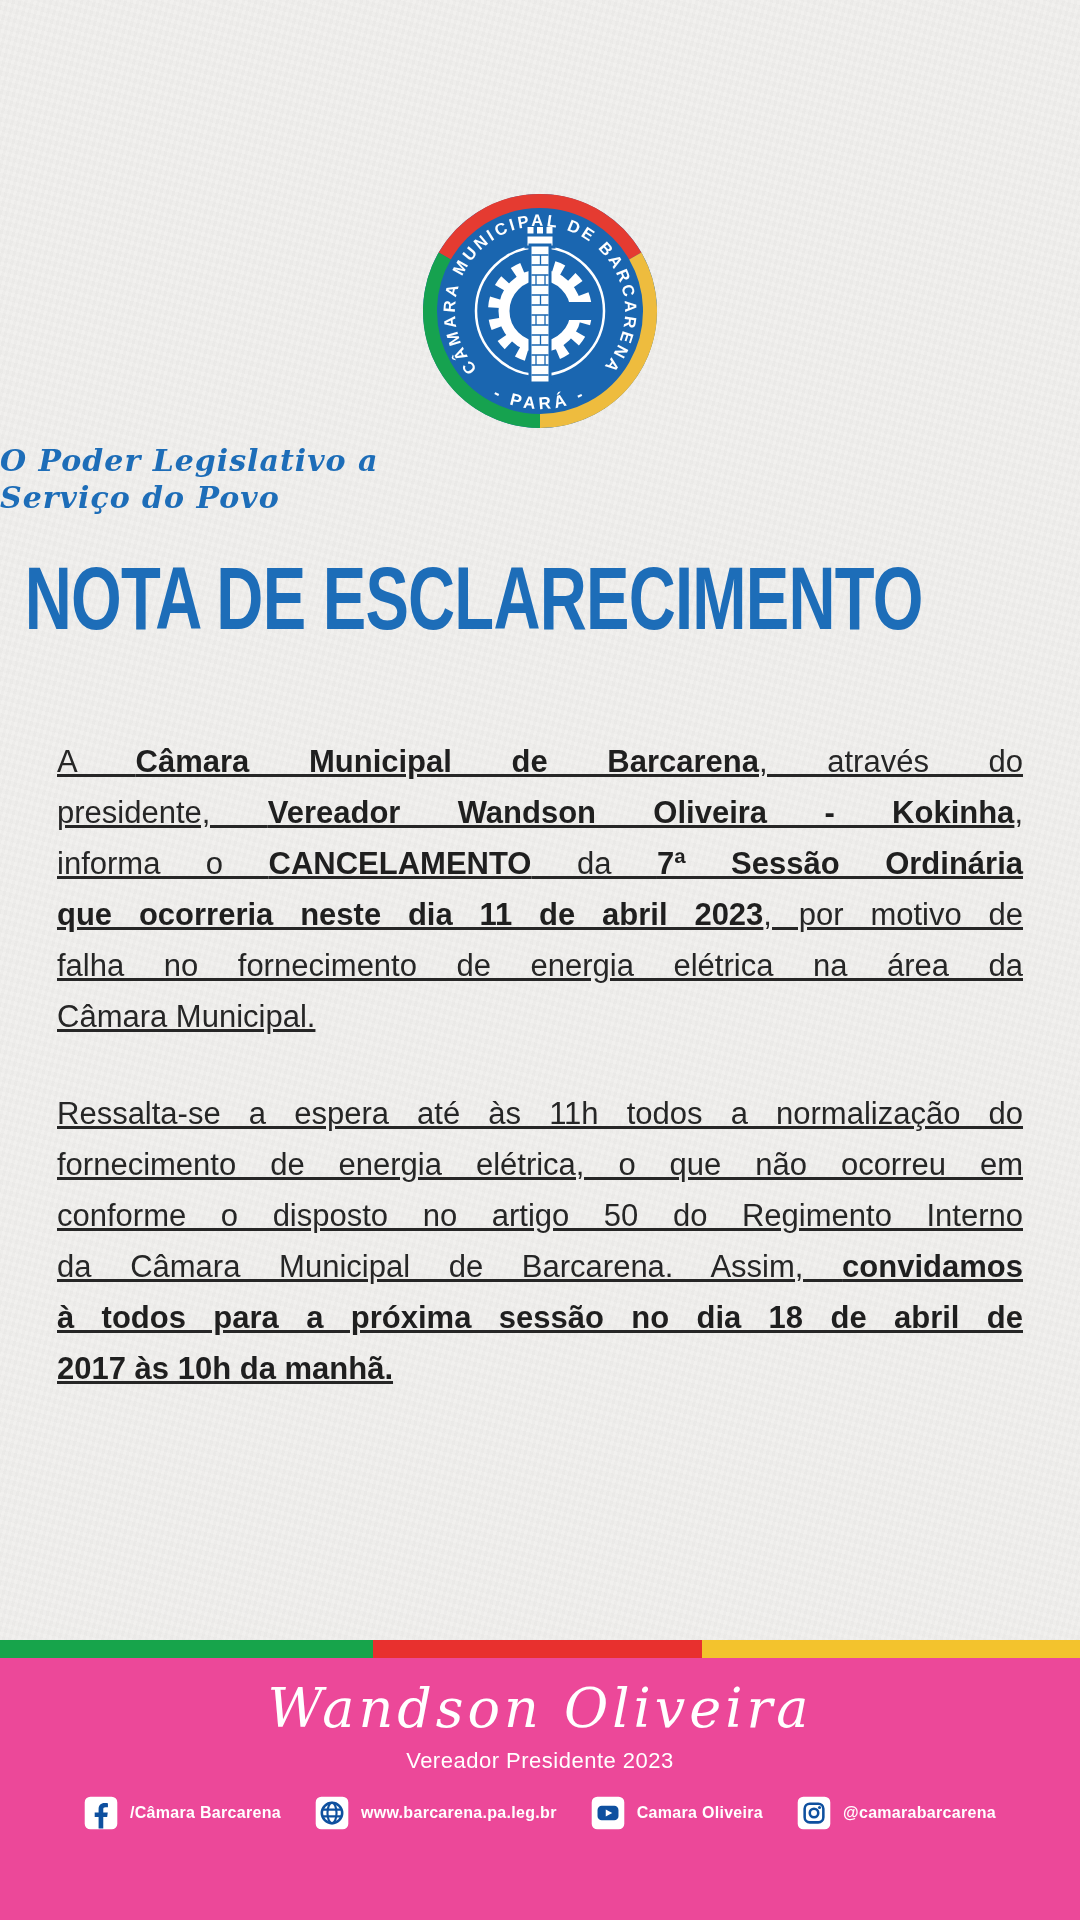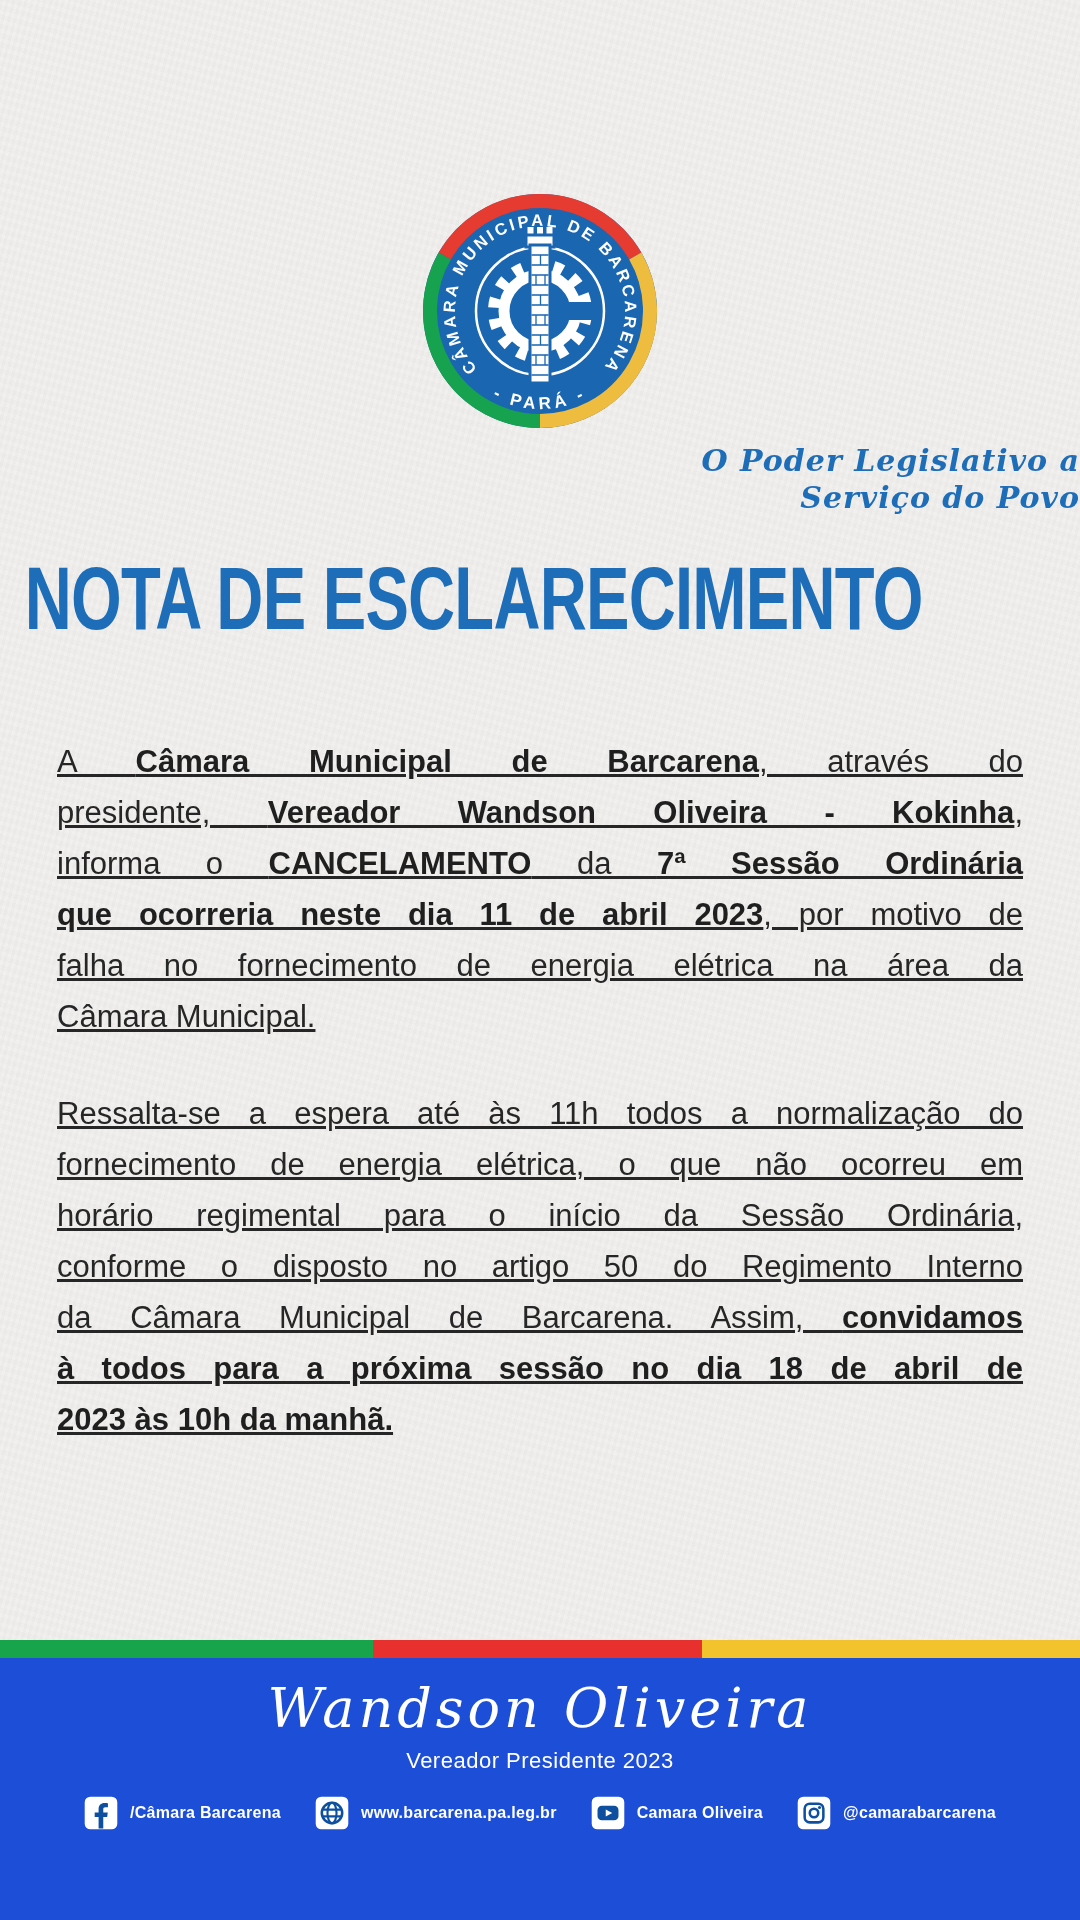--- a/index.html
+++ b/index.html
@@ -16,21 +16,21 @@
       repeating-linear-gradient(15deg, rgba(0,0,0,0.010) 0 5px, rgba(255,255,255,0.015) 5px 9px);
   }
 
   
   .logo-wrap{
     position:absolute;top:191px;left:0;width:100%;
     display:flex;justify-content:center;
   }
   .tagline{
     position:absolute;top:442px;left:0;width:100%;
-    text-align:right;
+    text-align:left;
     font-family:"DejaVu Serif",serif;font-style:italic;
     font-size:30px;line-height:37px;color:#1d6db8;font-weight:600;
     letter-spacing:1px;
   }
 
   
   .title-row{
     position:absolute;top:548px;left:0;width:100%;
     display:flex;justify-content:flex-end;
   }
@@ -58,21 +58,21 @@
   .tline-last{text-align-last:left;-moz-text-align-last:left;}
   .tline b{font-weight:700;color:#1f1f1f;}
 
   
   .footer{position:absolute;left:0;bottom:0;width:100%;}
   .footer-stripe{display:flex;height:18px;width:100%;}
   .stripe-green{width:34.5%;background:#17a44b;}
   .stripe-red{width:30.5%;background:#e8302e;}
   .stripe-yellow{width:35%;background:#f3c32d;}
   .footer-blue{
-    height:262px;background:#1d4ed8;color:#ffffff;
+    height:262px;background:#ec4899;color:#ffffff;
     display:flex;flex-direction:column;align-items:center;
   }
   .signature{
     margin-top:12px;
     font-family:"DejaVu Serif",serif;font-style:italic;
     font-size:54px;line-height:78px;color:#ffffff;
     letter-spacing:4px;white-space:nowrap;
   }
   .signature-role{
     font-size:22px;line-height:26px;color:#ffffff;
@@ -149,25 +149,24 @@
       <div class="tline"><span>A </span><b>Câmara Municipal de Barcarena</b><span>, através do</span></div>
       <div class="tline"><span>presidente, </span><b>Vereador Wandson Oliveira - Kokinha</b><span>,</span></div>
       <div class="tline"><span>informa o </span><b>CANCELAMENTO</b><span> da </span><b>7ª Sessão Ordinária</b></div>
       <div class="tline"><b>que ocorreria neste dia 11 de abril 2023</b><span>, por motivo de</span></div>
       <div class="tline"><span>falha no fornecimento de energia elétrica na área da</span></div>
       <div class="tline tline-last"><span>Câmara Municipal.</span></div>
     </div>
   <div class="paragraph">
       <div class="tline"><span>Ressalta-se a espera até às 11h todos a normalização do</span></div>
       <div class="tline"><span>fornecimento de energia elétrica, o que não ocorreu em</span></div>
-      <div class="tline"><span>horário regimental para o início da Sessão Ordinária,</span></div>
       <div class="tline"><span>conforme o disposto no artigo 50 do Regimento Interno</span></div>
       <div class="tline"><span>da Câmara Municipal de Barcarena. Assim, </span><b>convidamos</b></div>
       <div class="tline"><b>à todos para a próxima sessão no dia 18 de abril de</b></div>
-      <div class="tline tline-last"><b>2023 às 10h da manhã.</b></div>
+      <div class="tline tline-last"><b>2017 às 10h da manhã.</b></div>
     </div>
 </div>
 
 <div class="footer">
   <div class="footer-stripe">
     <div class="stripe-green"></div>
     <div class="stripe-red"></div>
     <div class="stripe-yellow"></div>
   </div>
   <div class="footer-blue">

